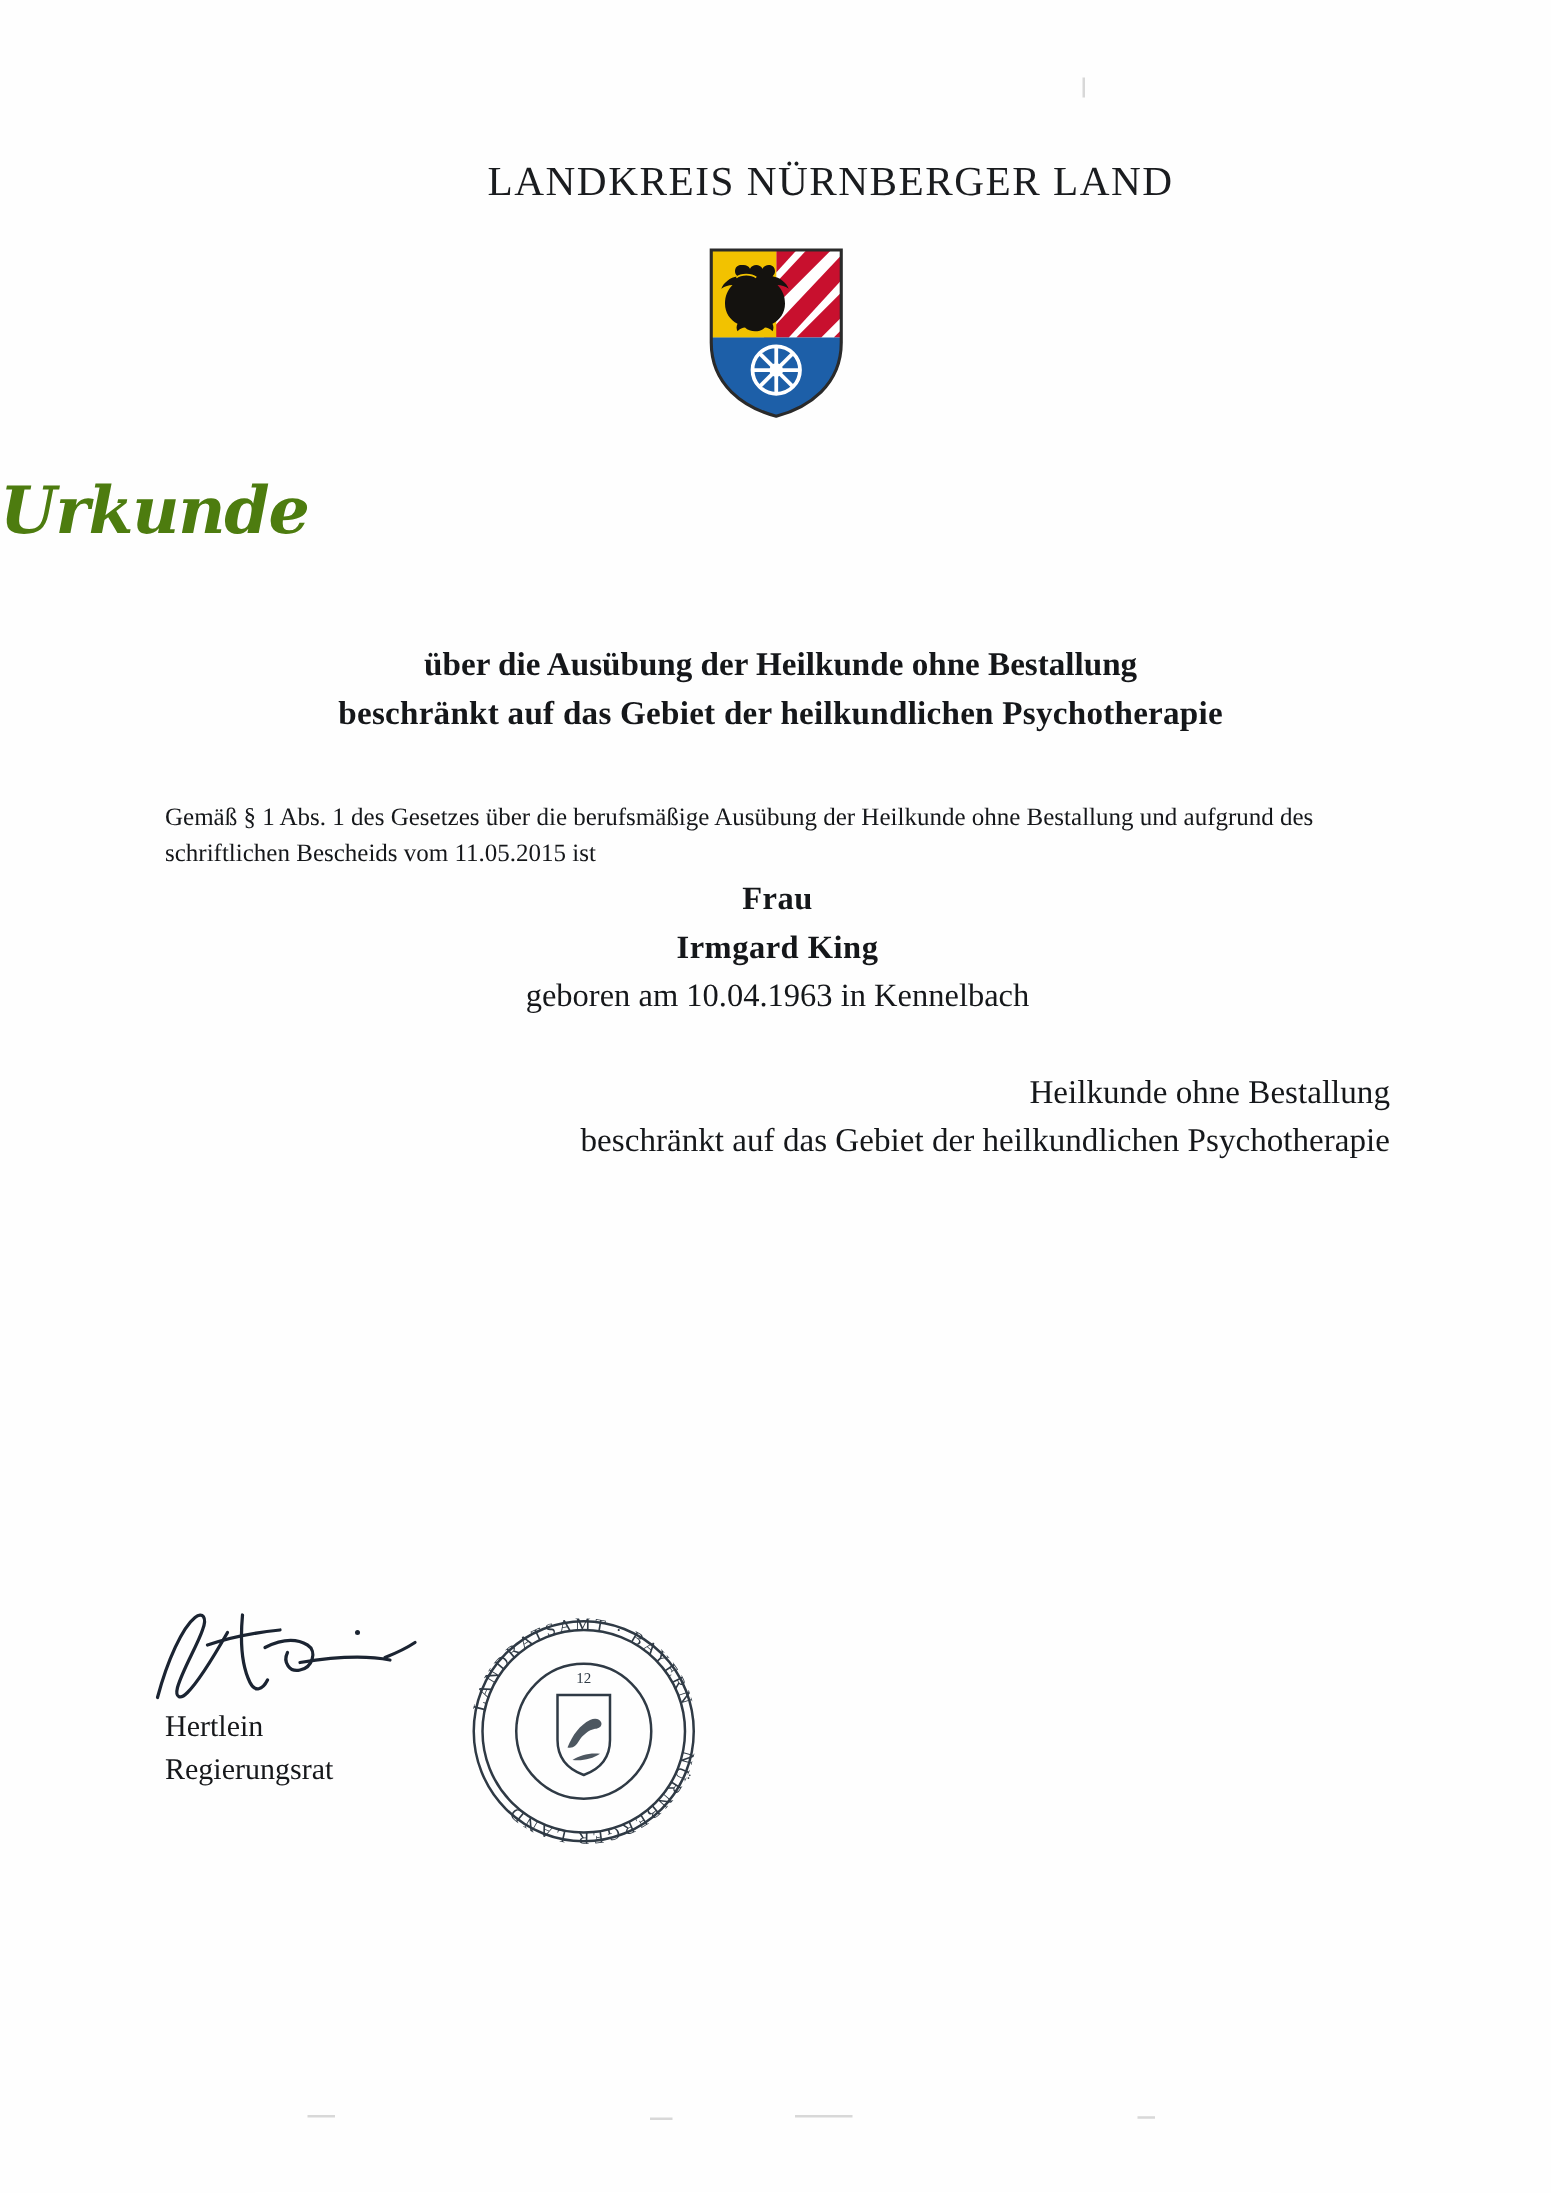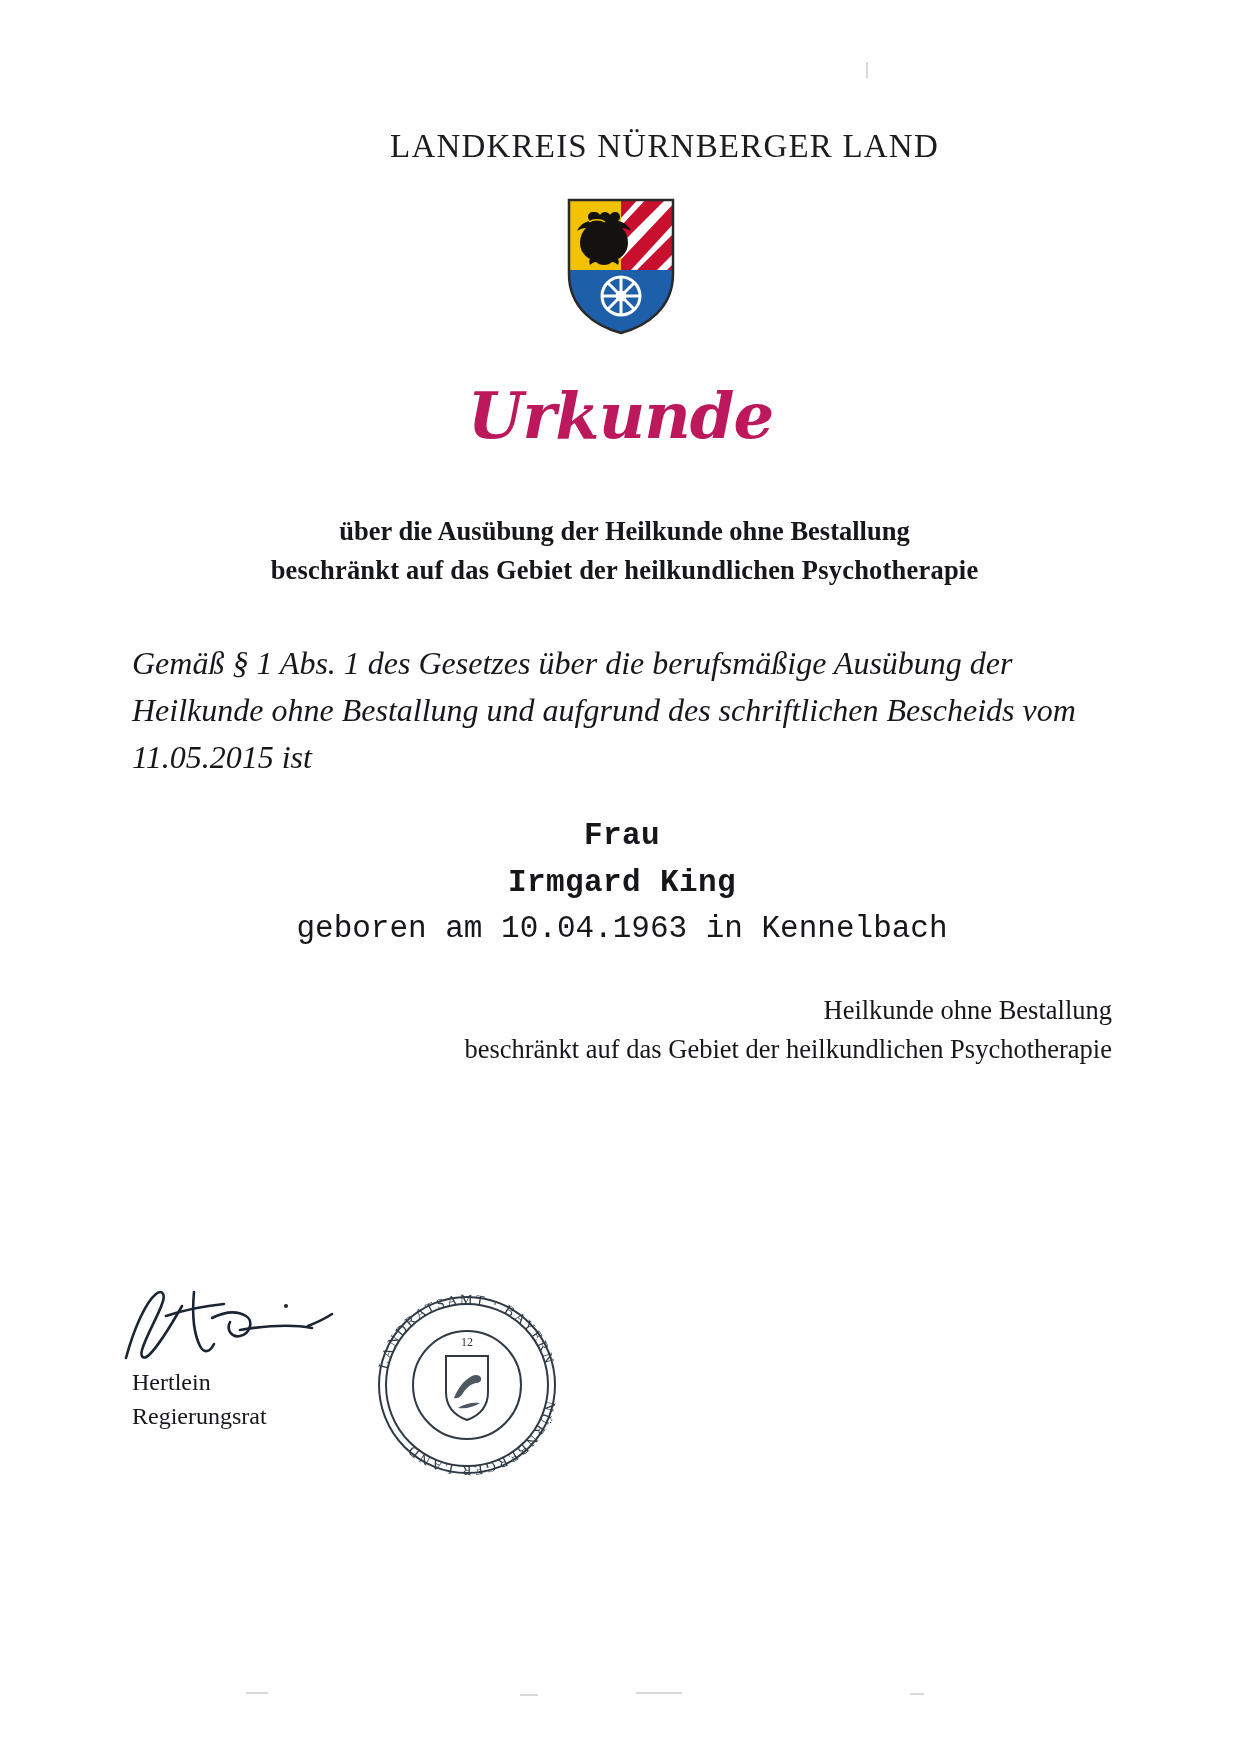--- a/index.html
+++ b/index.html
@@ -44,27 +44,27 @@
     width: 112px;
     height: 140px;
   }
 
   
   .title {
     position: absolute;
     top: 378px;
     left: 0;
     width: 100%;
-    text-align: center;
-    font-size: 64px;
+    text-align: left;
+    font-size: 52px;
     font-style: italic;
     font-weight: bold;
     font-family: "DejaVu Serif", serif;
     letter-spacing: -1px;
-    color: #be185d;
+    color: #4d7c0f;
   }
 
   
   .subtitle {
     position: absolute;
     top: 512px;
     left: 4px;
     width: 100%;
     text-align: center;
     font-size: 26.5px;
@@ -75,32 +75,29 @@
   .subtitle .line2 { letter-spacing: 0.2px; }
 
   
   .body-block {
     position: absolute;
     top: 640px;
     left: 132px;
     width: 980px;
   }
   .paragraph {
-    font-size: 32px;
+    font-size: 20px;
     line-height: 1.47;
     text-align: left;
-    font-style: italic;
   }
 
   .person {
-    margin-top: 32px;
     text-align: center;
-    font-size: 31px;
+    font-size: 26px;
     line-height: 1.5;
-    font-family: Liberation Mono, monospace;
   }
   .person .salutation,
   .person .name {
     font-weight: bold;
     letter-spacing: 0.4px;
   }
   .person .born { font-weight: normal; }
 
   .entitled {
     margin-top: 34px;

